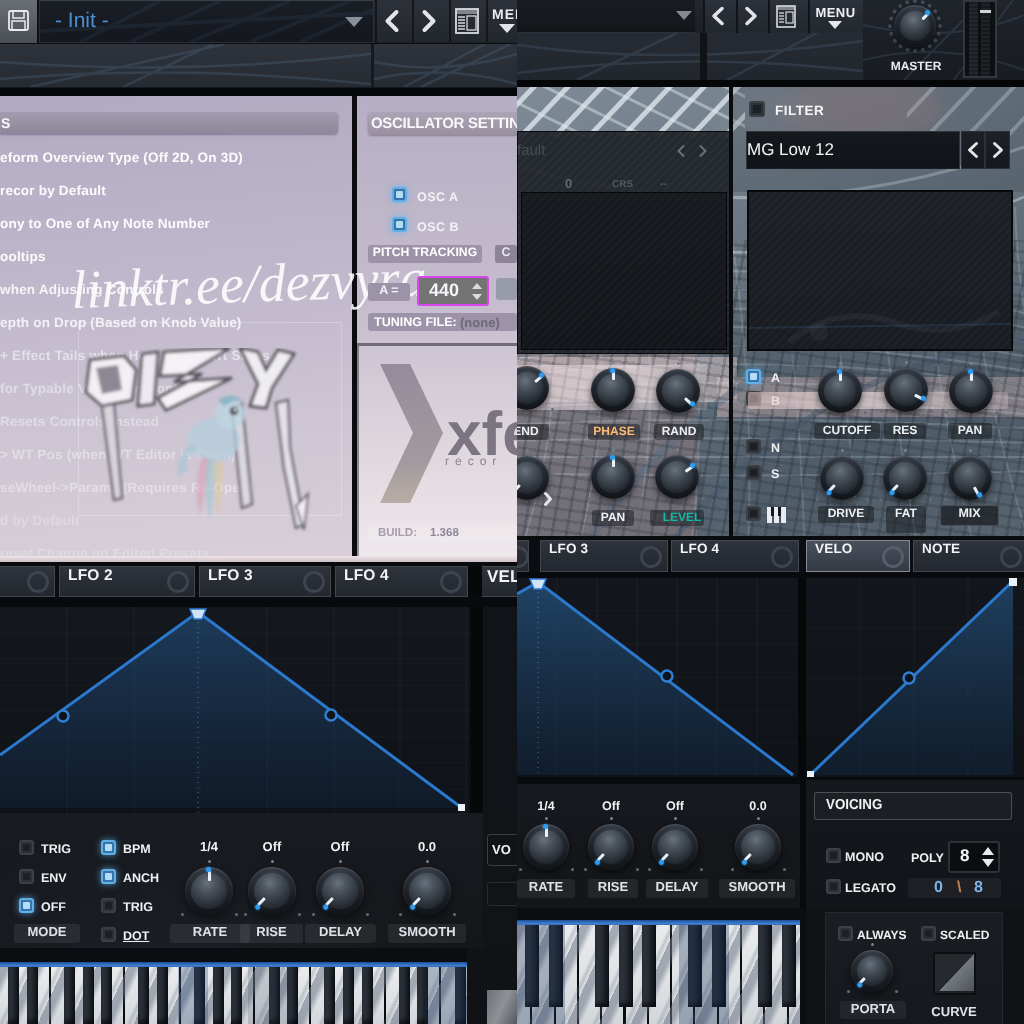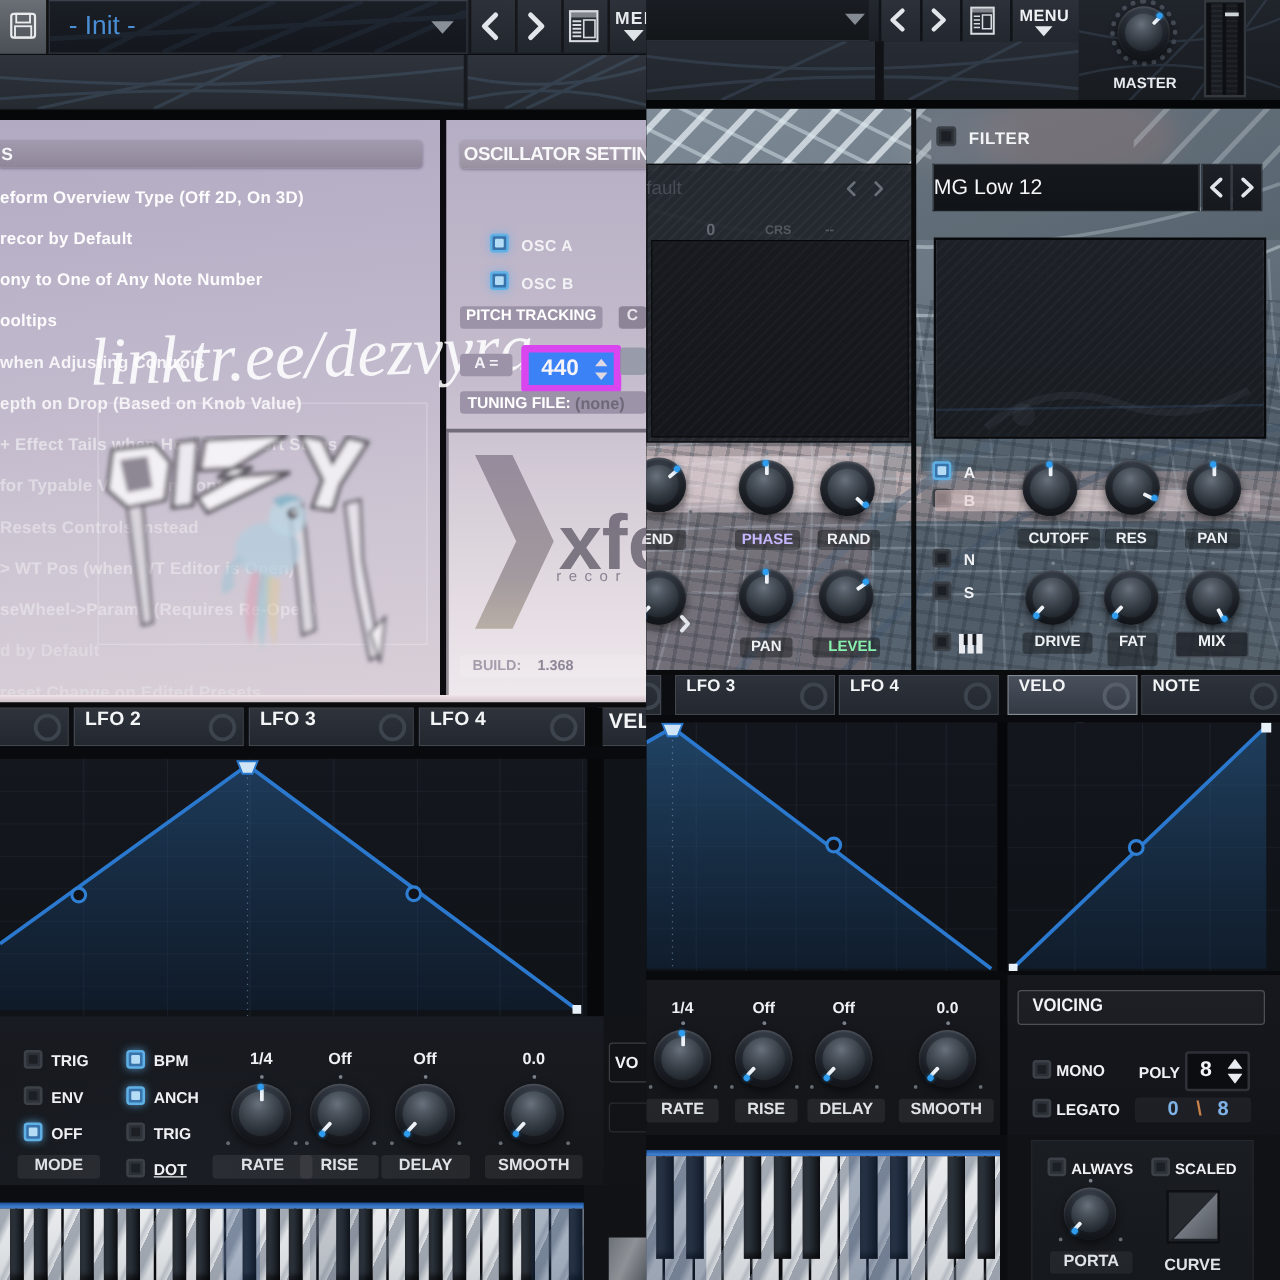--- a/index.html
+++ b/index.html
@@ -104,21 +104,21 @@
       <div style="position:absolute;left:417px;top:220px;font:bold 12.5px 'Liberation Sans', sans-serif;color:#f2f2f5;white-space:nowrap;letter-spacing:.5px;">OSC B</div>
       <div style="position:absolute;left:368px;top:245px;width:114px;height:18px;background:#9c93a8;border-radius:3px;">
         <div style="position:absolute;left:0;top:0;width:114px;height:18px;line-height:18px;text-align:center;font:bold 12.2px 'Liberation Sans',sans-serif;color:#ffffff;white-space:nowrap;">PITCH TRACKING</div>
       </div>
       <div style="position:absolute;left:495px;top:245px;width:22px;height:18px;background:#8d8498;border-radius:3px;">
         <div style="position:absolute;left:0;top:0;width:22px;height:18px;line-height:18px;text-align:center;font:bold 12.5px 'Liberation Sans',sans-serif;color:#e8e4ec;white-space:nowrap;">C</div>
       </div>
       <div style="position:absolute;left:368px;top:283px;width:42px;height:18px;background:#9c93a8;border-radius:3px;">
         <div style="position:absolute;left:0;top:0;width:42px;height:18px;line-height:18px;text-align:center;font:bold 12.5px 'Liberation Sans',sans-serif;color:#f4f2f6;white-space:nowrap;">A =</div>
       </div>
-      <div style="position:absolute;left:417px;top:276px;width:68px;height:26px;background:#3b82f6;border:6px solid #d946ef;border-radius:3px;">
+      <div style="position:absolute;left:417px;top:276px;width:68px;height:26px;background:#737373;border:2px solid #d946ef;border-radius:3px;">
         <div style="position:absolute;left:10px;top:2px;font:bold 18px 'Liberation Sans',sans-serif;color:#f6f4f8;">440</div>
         <svg style="position:absolute;right:5px;top:5px;" width="10" height="17">
           <path d="M5 0 L10 6 L0 6 Z" fill="#ddd8e2"></path>
           <path d="M5 17 L10 11 L0 11 Z" fill="#ddd8e2"></path>
         </svg>
       </div>
       <div style="position:absolute;left:496px;top:278px;width:21px;height:22px;background:#8d93a0;border-radius:3px;opacity:.8;">
         <div style="position:absolute;left:0;top:0;width:21px;height:22px;line-height:22px;text-align:center;font:bold 12px 'Liberation Sans',sans-serif;color:#e8e4ec;white-space:nowrap;"></div>
       </div>
       <div style="position:absolute;left:368px;top:313px;width:149px;height:18px;background:#9c93a8;border-radius:3px;">
@@ -661,30 +661,30 @@
         <div style="position:absolute;left:50%;margin-left:-1.5px;top:3px;width:3px;height:9px;background:#eef2f6;border-radius:1px;"></div>
         <div style="position:absolute;left:50%;margin-left:-3px;top:0px;width:5px;height:5px;border-radius:50%;background:#2e9df0;box-shadow:0 0 3px rgba(46,157,240,.8);"></div>
       </div>
       <div style="position:absolute;left:159px;top:448px;width:3px;height:3px;border-radius:50%;background:#7b828b;"></div>
       <div style="position:absolute;left:134px;top:497px;width:3px;height:3px;border-radius:50%;background:#666c74;"></div>
       <div style="position:absolute;left:184px;top:497px;width:3px;height:3px;border-radius:50%;background:#666c74;"></div>
       <div style="position:absolute;left:-14px;top:424px;width:46px;height:16px;background:rgba(15,17,21,.45);border-radius:3px;">
         <div style="position:absolute;left:0;top:0;width:46px;height:16px;line-height:16px;text-align:center;font:bold 12px 'Liberation Sans',sans-serif;color:#eef1f4;white-space:nowrap;">END</div>
       </div>
       <div style="position:absolute;left:71px;top:424px;width:52px;height:16px;background:rgba(15,17,21,.45);border-radius:3px;">
-        <div style="position:absolute;left:0;top:0;width:52px;height:16px;line-height:16px;text-align:center;font:bold 12px 'Liberation Sans',sans-serif;color:#c4b5fd;white-space:nowrap;">PHASE</div>
+        <div style="position:absolute;left:0;top:0;width:52px;height:16px;line-height:16px;text-align:center;font:bold 12px 'Liberation Sans',sans-serif;color:#fdba74;white-space:nowrap;">PHASE</div>
       </div>
       <div style="position:absolute;left:137px;top:424px;width:50px;height:16px;background:rgba(15,17,21,.45);border-radius:3px;">
         <div style="position:absolute;left:0;top:0;width:50px;height:16px;line-height:16px;text-align:center;font:bold 12px 'Liberation Sans',sans-serif;color:#eef1f4;white-space:nowrap;">RAND</div>
       </div>
       <div style="position:absolute;left:75px;top:510px;width:42px;height:16px;background:rgba(15,17,21,.45);border-radius:3px;">
         <div style="position:absolute;left:0;top:0;width:42px;height:16px;line-height:16px;text-align:center;font:bold 12px 'Liberation Sans',sans-serif;color:#eef1f4;white-space:nowrap;">PAN</div>
       </div>
       <div style="position:absolute;left:133px;top:510px;width:54px;height:16px;background:rgba(15,17,21,.45);border-radius:3px;">
-        <div style="position:absolute;left:0;top:0;width:64px;height:16px;line-height:16px;text-align:center;font:bold 12px 'Liberation Sans',sans-serif;color:#86efac;white-space:nowrap;">LEVEL</div>
+        <div style="position:absolute;left:0;top:0;width:64px;height:16px;line-height:16px;text-align:center;font:bold 12px 'Liberation Sans',sans-serif;color:#14b8a6;white-space:nowrap;">LEVEL</div>
       </div>
       <div style="position:absolute;left:19px;top:487px;width:24px;height:24px;"><svg width="24" height="24" viewBox="0 0 24 24">
           <path d="M9.5 6.5 L14.5 12 L9.5 17.5" fill="none" stroke="#e2e6ea" stroke-width="3" stroke-linecap="round" stroke-linejoin="round"></path>
         </svg></div>
       <div style="position:absolute;left:0;top:536px;width:507px;height:4px;background:#0a0b0d;"></div>
       <div style="position:absolute;left:0;top:540px;width:507px;height:33px;background:#0b0d10;"></div>
       <div style="position:absolute;left:-12px;top:540px;width:24px;height:32px;background:linear-gradient(#2e333c,#23272e);border:1px solid #42474f;box-sizing:border-box;">
         <div style="position:absolute;left:1px;top:5px;width:22px;height:22px;border-radius:50%;border:3px solid #3e444d;box-sizing:border-box;"></div>
       </div>
       <div style="position:absolute;left:23px;top:540px;width:128px;height:32px;background:linear-gradient(#2e333c,#23272e);border:1px solid #42474f;box-sizing:border-box;">

